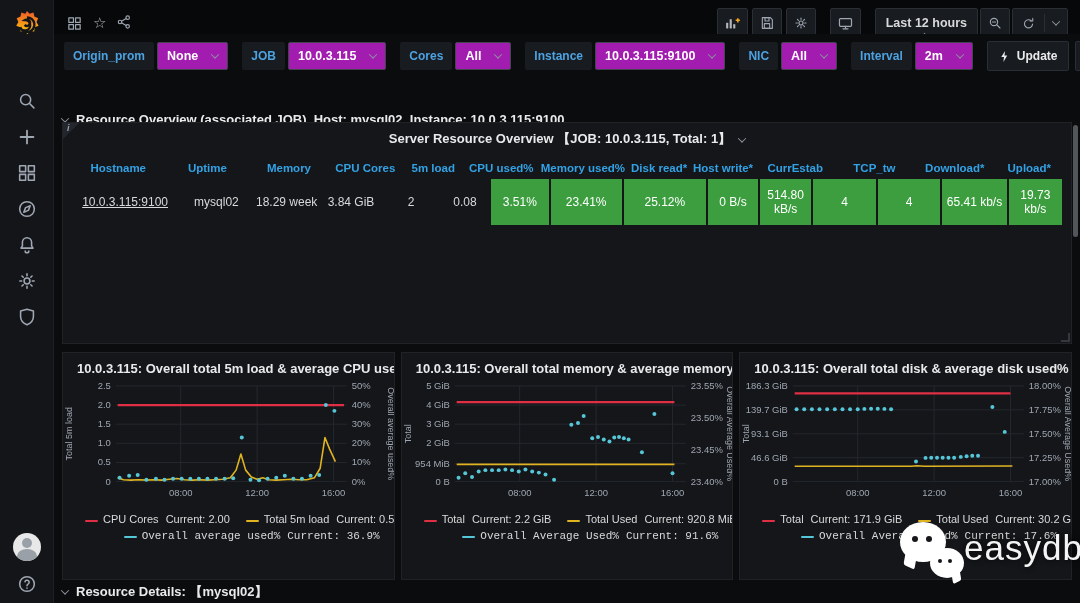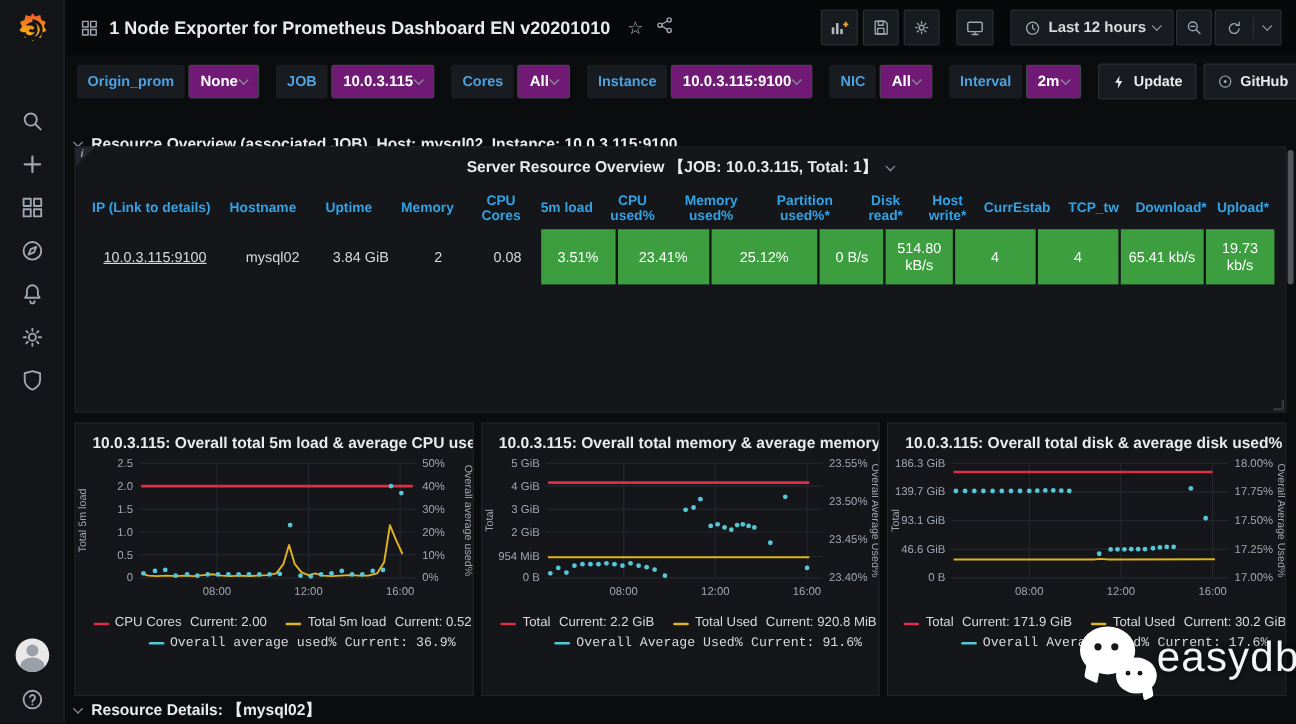--- a/index.html
+++ b/index.html
@@ -18,28 +18,28 @@
   svg.ic { stroke:#9fa7b3; fill:none; stroke-width:1.7; stroke-linecap:round; stroke-linejoin:round; }
 
   
   .topnav { position:absolute; left:54px; top:0; right:0; height:46px; background:#070809; display:flex; align-items:center; padding:0 12px; }
   .nav-title { color:#e9eaeb; font-size:15px; font-weight:bold; margin:0 4px 0 8px; white-space:nowrap; }
   .nav-star { color:#b4b7bd; font-size:15px; margin-left:10px; }
   .nav-right { margin-left:auto; display:flex; align-items:center; }
   .tbtn { height:30px; min-width:30px; background:#181b1f; border:1px solid #2a2e35; border-radius:2px; display:flex; align-items:center; justify-content:center; color:#b4b7bd; padding:0 6px; }
   .grp { display:flex; gap:4px; }
   .sp { width:14px; }
-  .timebtn { gap:6px; font-size:12.5px; font-weight:bold; color:#d8d9da; padding:0 10px; }
+  .timebtn { gap:6px; font-size:12.5px; font-weight:bold; color:#d8d9da; padding:0 10px;flex-direction:column; }
   .chev { display:inline-block; width:6px; height:6px; border-right:1.5px solid #8e949e; border-bottom:1.5px solid #8e949e; transform:rotate(45deg) translate(-1px,-1px); }
 
   
-  .filterbar { position:absolute; left:54px; top:46px; right:0; height:44px; display:flex; align-items:center; padding:0 10px; background:#0b0c0e; }
+  .filterbar { position:absolute; left:54px; top:34px; right:0; height:44px; display:flex; align-items:center; padding:0 10px; background:#0b0c0e; }
   .fpair { display:flex; gap:3px; margin-right:14px; align-items:center; }
   .flabel { background:#181b20; color:#4da2e0; font-size:12px; font-weight:bold; padding:7px 9px; border-radius:2px; white-space:nowrap; }
-  .fvalue { background:#701a75; border:1px solid #41454d; color:#fff; font-size:12.5px; font-weight:bold; padding:6px 9px; border-radius:2px; display:flex; align-items:center; gap:2px; white-space:nowrap; }
+  .fvalue { background:#a21caf; border:1px solid #41454d; color:#fff; font-size:12.5px; font-weight:bold; padding:6px 9px; border-radius:2px; display:flex; align-items:center; gap:14px; white-space:nowrap; }
   .filter-right { margin-left:auto; display:flex; gap:6px; align-items:center; }
   .abtn { height:30px; background:#181b1f; border:1px solid #2a2e35; border-radius:2px; color:#e9eaeb; font-size:12px; font-weight:bold; display:flex; align-items:center; gap:6px; padding:0 10px; }
 
   
   .section-hdr { position:absolute; display:flex; align-items:center; gap:8px; color:#e9eaeb; font-size:13px; font-weight:bold; }
   .sec-overview { left:62px; top:112px; }
   .sec-details { left:62px; top:583px; }
 
   
   .table-panel { position:absolute; left:62px; top:122px; width:1010px; height:222px; background:#141619; border:1px solid #202226; }
@@ -55,21 +55,21 @@
   .td a.iplink { color:#d8d9da; text-decoration:underline; }
   .resize-corner { position:absolute; right:1px; bottom:1px; width:9px; height:9px; border-right:2px solid #4a4e55; border-bottom:2px solid #4a4e55; opacity:.6; }
   .page-scroll { position:absolute; right:2px; top:125px; width:5px; height:112px; background:#6b6f76; border-radius:3px; opacity:.75; z-index:20; }
 
   
   .charts-row { position:absolute; left:62px; top:352px; right:8px; height:228px; display:flex; gap:6px; }
   .chart-panel { flex:1; background:#141619; border:1px solid #202226; position:relative; overflow:hidden; }
   .chart-title { padding:8px 10px 0 14px; font-size:13px; font-weight:bold; color:#e9eaeb; white-space:nowrap; overflow:hidden; }
   svg.chart { display:block; width:100%; margin-top:2px; }
   .legend { font-size:11px; color:#d8d9da; padding:2px 8px 0; line-height:17px; }
-  .legend .lrow1 { display:flex; padding-left:14px; gap:16px; white-space:nowrap;justify-content:center; }
+  .legend .lrow1 { display:flex; padding-left:14px; gap:16px; white-space:nowrap; }
   .legend .lrow2 { text-align:right; padding-right:6px; white-space:nowrap;font-family:Liberation Mono, monospace; }
   .dash { display:inline-block; width:13px; height:2px; vertical-align:middle; margin-right:5px; border-radius:1px; }
   .lname { margin-right:7px; }
 
   
   .wm { position:absolute; left:894px; top:516px; z-index:30; display:flex; align-items:center; }
   .wm-icon { position:relative; width:62px; height:64px; }
   .bub1 { position:absolute; left:6px; top:6px; width:46px; height:40px; background:#fff; border-radius:50%; }
   .bub1:after { content:""; position:absolute; left:4px; bottom:-5px; width:12px; height:12px; background:#fff; transform:rotate(25deg) skew(15deg); border-radius:2px; }
   .bub2 { position:absolute; left:36px; top:32px; width:34px; height:30px; background:#fff; border-radius:50%; }
@@ -147,21 +147,20 @@
   </div>
 </div>
 
 <div class="topnav">
   <svg class="ic" viewBox="0 0 24 24" width="17" height="17">
       <rect x="4" y="4" width="6.5" height="6.5"></rect>
       <rect x="13.5" y="4" width="6.5" height="6.5"></rect>
       <rect x="4" y="13.5" width="6.5" height="6.5"></rect>
       <rect x="13.5" y="13.5" width="6.5" height="6.5"></rect>
     </svg>
-  <span class="nav-title">1 Node Exporter for Prometheus Dashboard EN v20201010</span>
   <span class="nav-star">☆</span>
   <span class="nav-star">
     <svg class="ic" viewBox="0 0 24 24" width="16" height="16">
         <circle cx="6" cy="12" r="2.6"></circle>
         <circle cx="17.5" cy="5.5" r="2.6"></circle>
         <circle cx="17.5" cy="18.5" r="2.6"></circle>
         <line x1="8.3" y1="10.8" x2="15.2" y2="6.7"></line>
         <line x1="8.3" y1="13.2" x2="15.2" y2="17.3"></line>
       </svg></span>
 
@@ -295,41 +294,40 @@
 </div>
 
 <div class="table-panel">
   <span class="info-corner"></span>
   <span class="info-i">i</span>
   <div class="panel-title">
     <span>Server Resource Overview 【JOB: 10.0.3.115, Total: 1】</span><span class="chev"></span>
   </div>
   <div class="otable" id="otable">
       <div class="trow">
-        <div class="th" style="flex: 11.4 1 0px;">IP (Link to details)</div>
         <div class="th" style="flex: 7.7 1 0px;">Hostname</div>
         <div class="th" style="flex: 6.8 1 0px;">Uptime</div>
         <div class="th" style="flex: 6.4 1 0px;">Memory</div>
         <div class="th" style="flex: 5.9 1 0px;">CPU Cores</div>
         <div class="th" style="flex: 5 1 0px;">5m load</div>
         <div class="th" style="flex: 5.9 1 0px;">CPU used%</div>
         <div class="th" style="flex: 7.3 1 0px;">Memory used%</div>
-        <div class="th" style="flex: 8.6 1 0px;">Partition used%*</div>
         <div class="th" style="flex: 5 1 0px;">Disk read*</div>
         <div class="th" style="flex: 5.2 1 0px;">Host write*</div>
         <div class="th" style="flex: 6.4 1 0px;">CurrEstab</div>
         <div class="th" style="flex: 6.4 1 0px;">TCP_tw</div>
         <div class="th" style="flex: 6.6 1 0px;">Download*</div>
         <div class="th" style="flex: 5.4 1 0px;">Upload*</div>
       </div>
       <div class="trow">
         <div class="td" style="flex: 11.4 1 0px;">
           <a class="iplink" href="#">10.0.3.115:9100</a>
         </div>
         <div class="td" style="flex: 7.7 1 0px;">mysql02</div>
+        <div class="td" style="flex: 6.8 1 0px;">18.29 week</div>
         <div class="td" style="flex: 6.4 1 0px;">3.84 GiB</div>
         <div class="td" style="flex: 5.9 1 0px;">2</div>
         <div class="td" style="flex: 5 1 0px;">0.08</div>
         <div class="td green" style="flex: 5.9 1 0px;">3.51%</div>
         <div class="td green" style="flex: 7.3 1 0px;">23.41%</div>
         <div class="td green" style="flex: 8.6 1 0px;">25.12%</div>
         <div class="td green" style="flex: 5 1 0px;">0 B/s</div>
         <div class="td green" style="flex: 5.2 1 0px;">514.80 kB/s</div>
         <div class="td green" style="flex: 6.4 1 0px;">4</div>
         <div class="td green" style="flex: 6.4 1 0px;">4</div>

